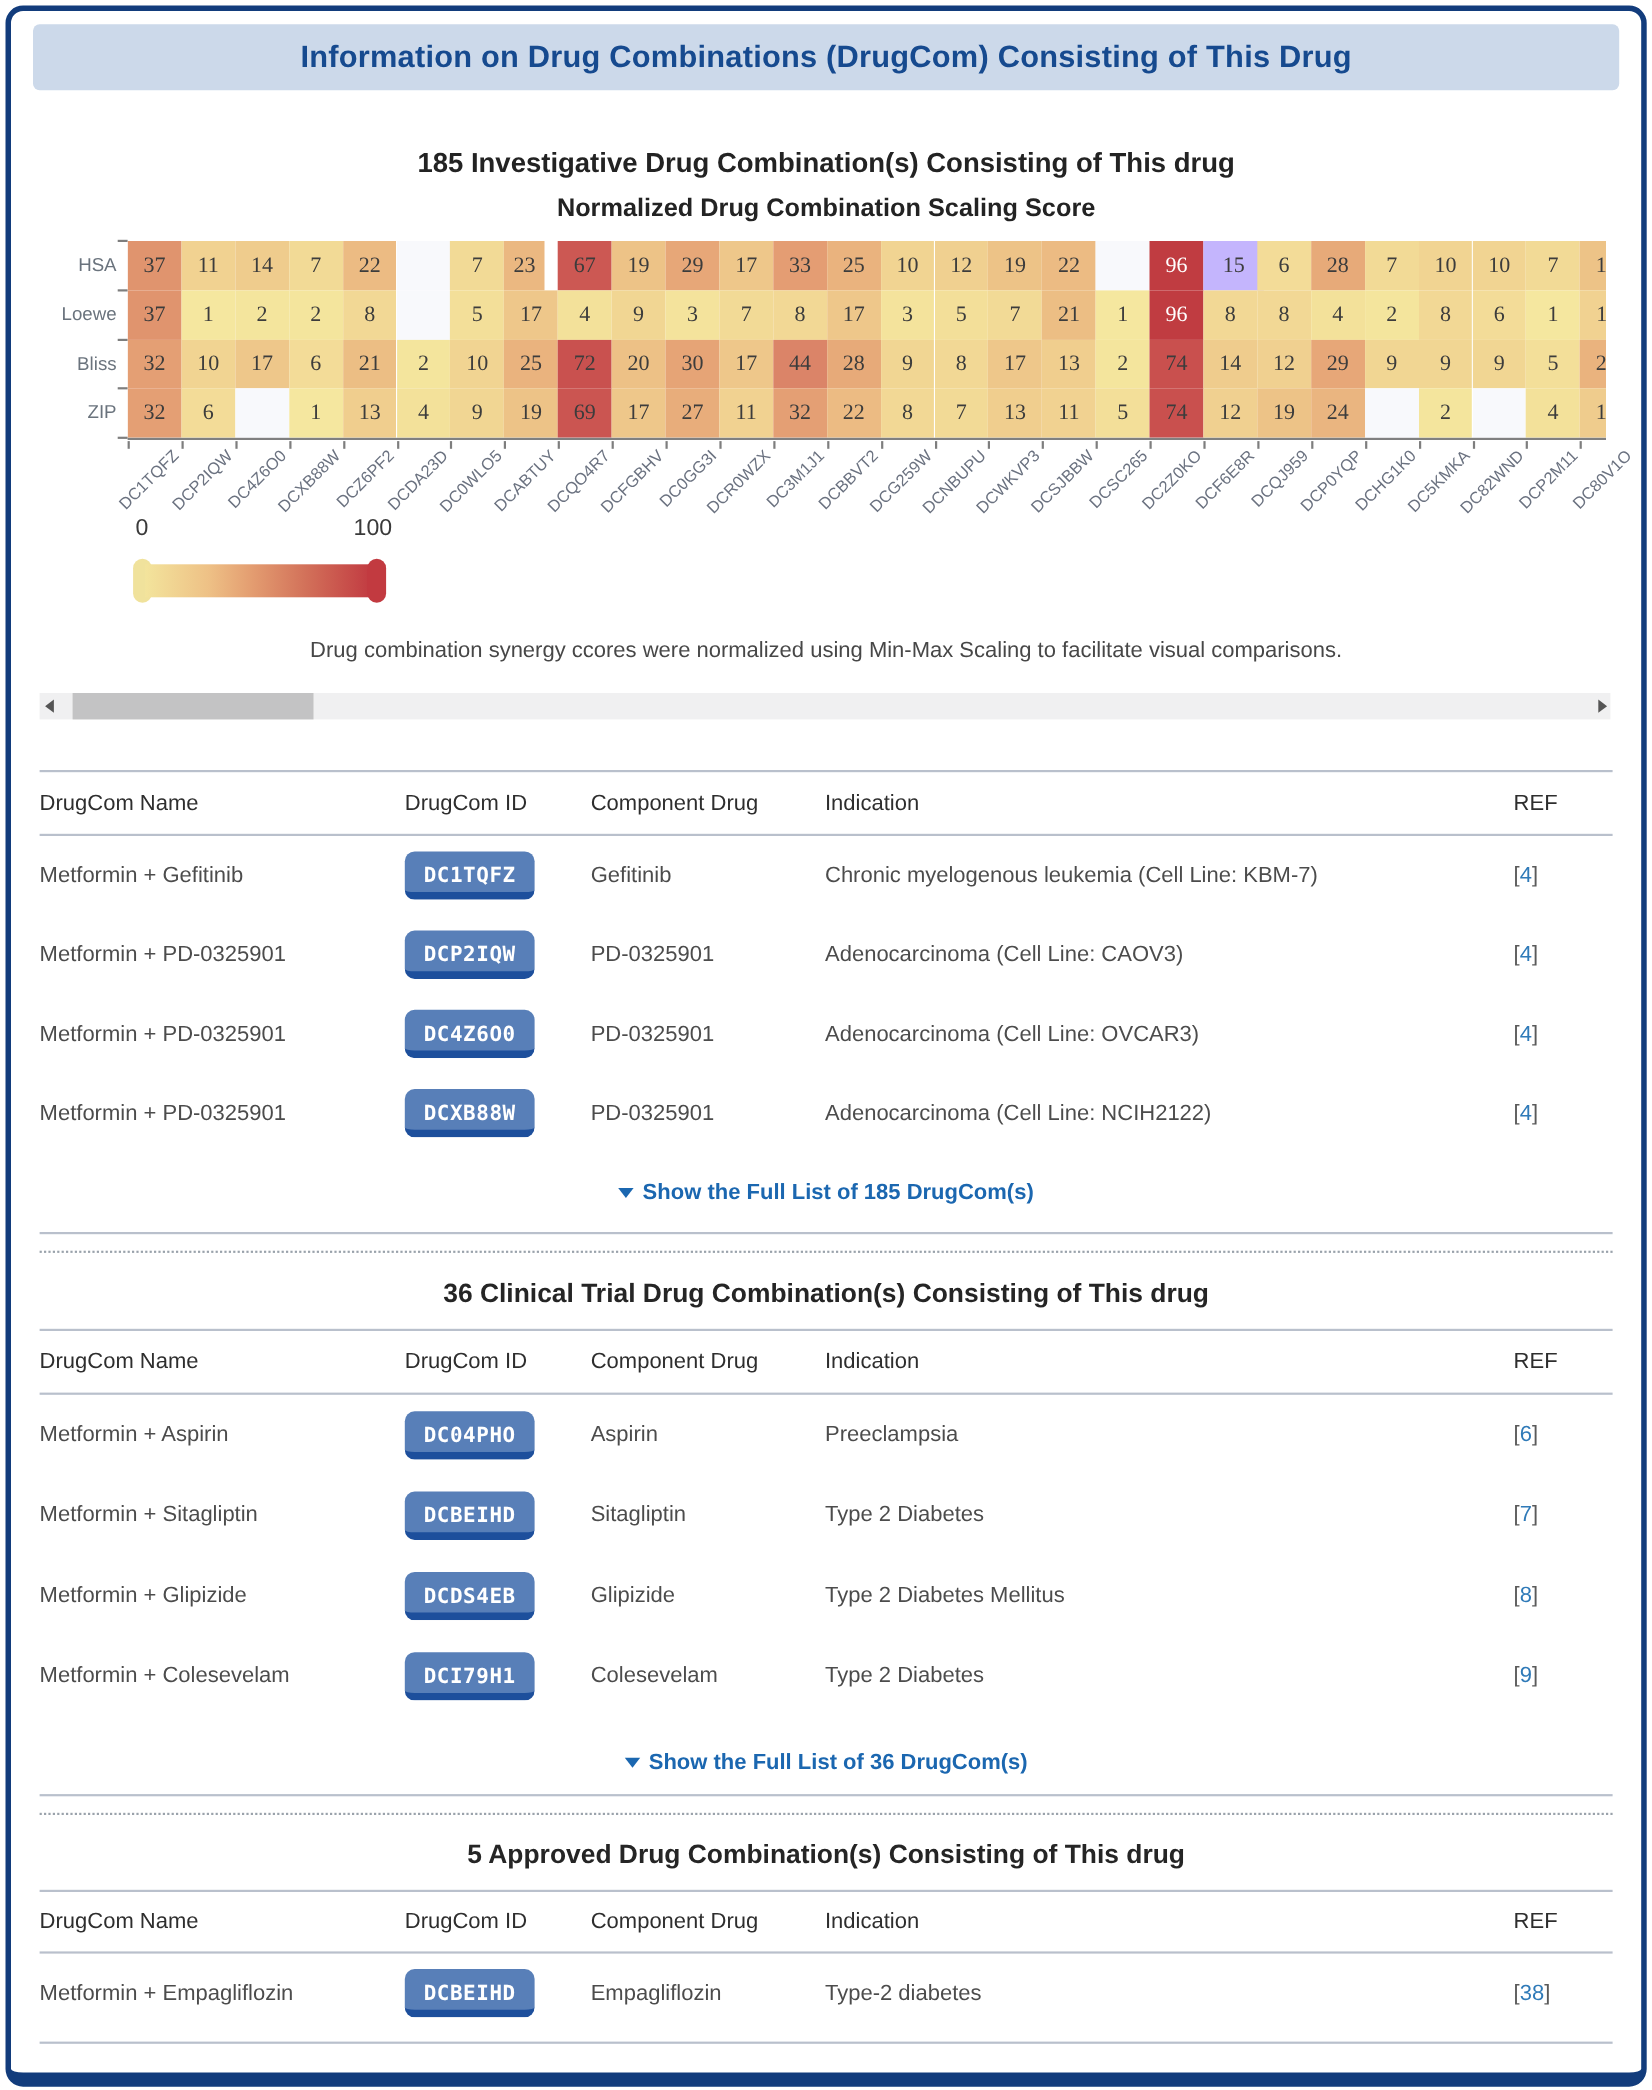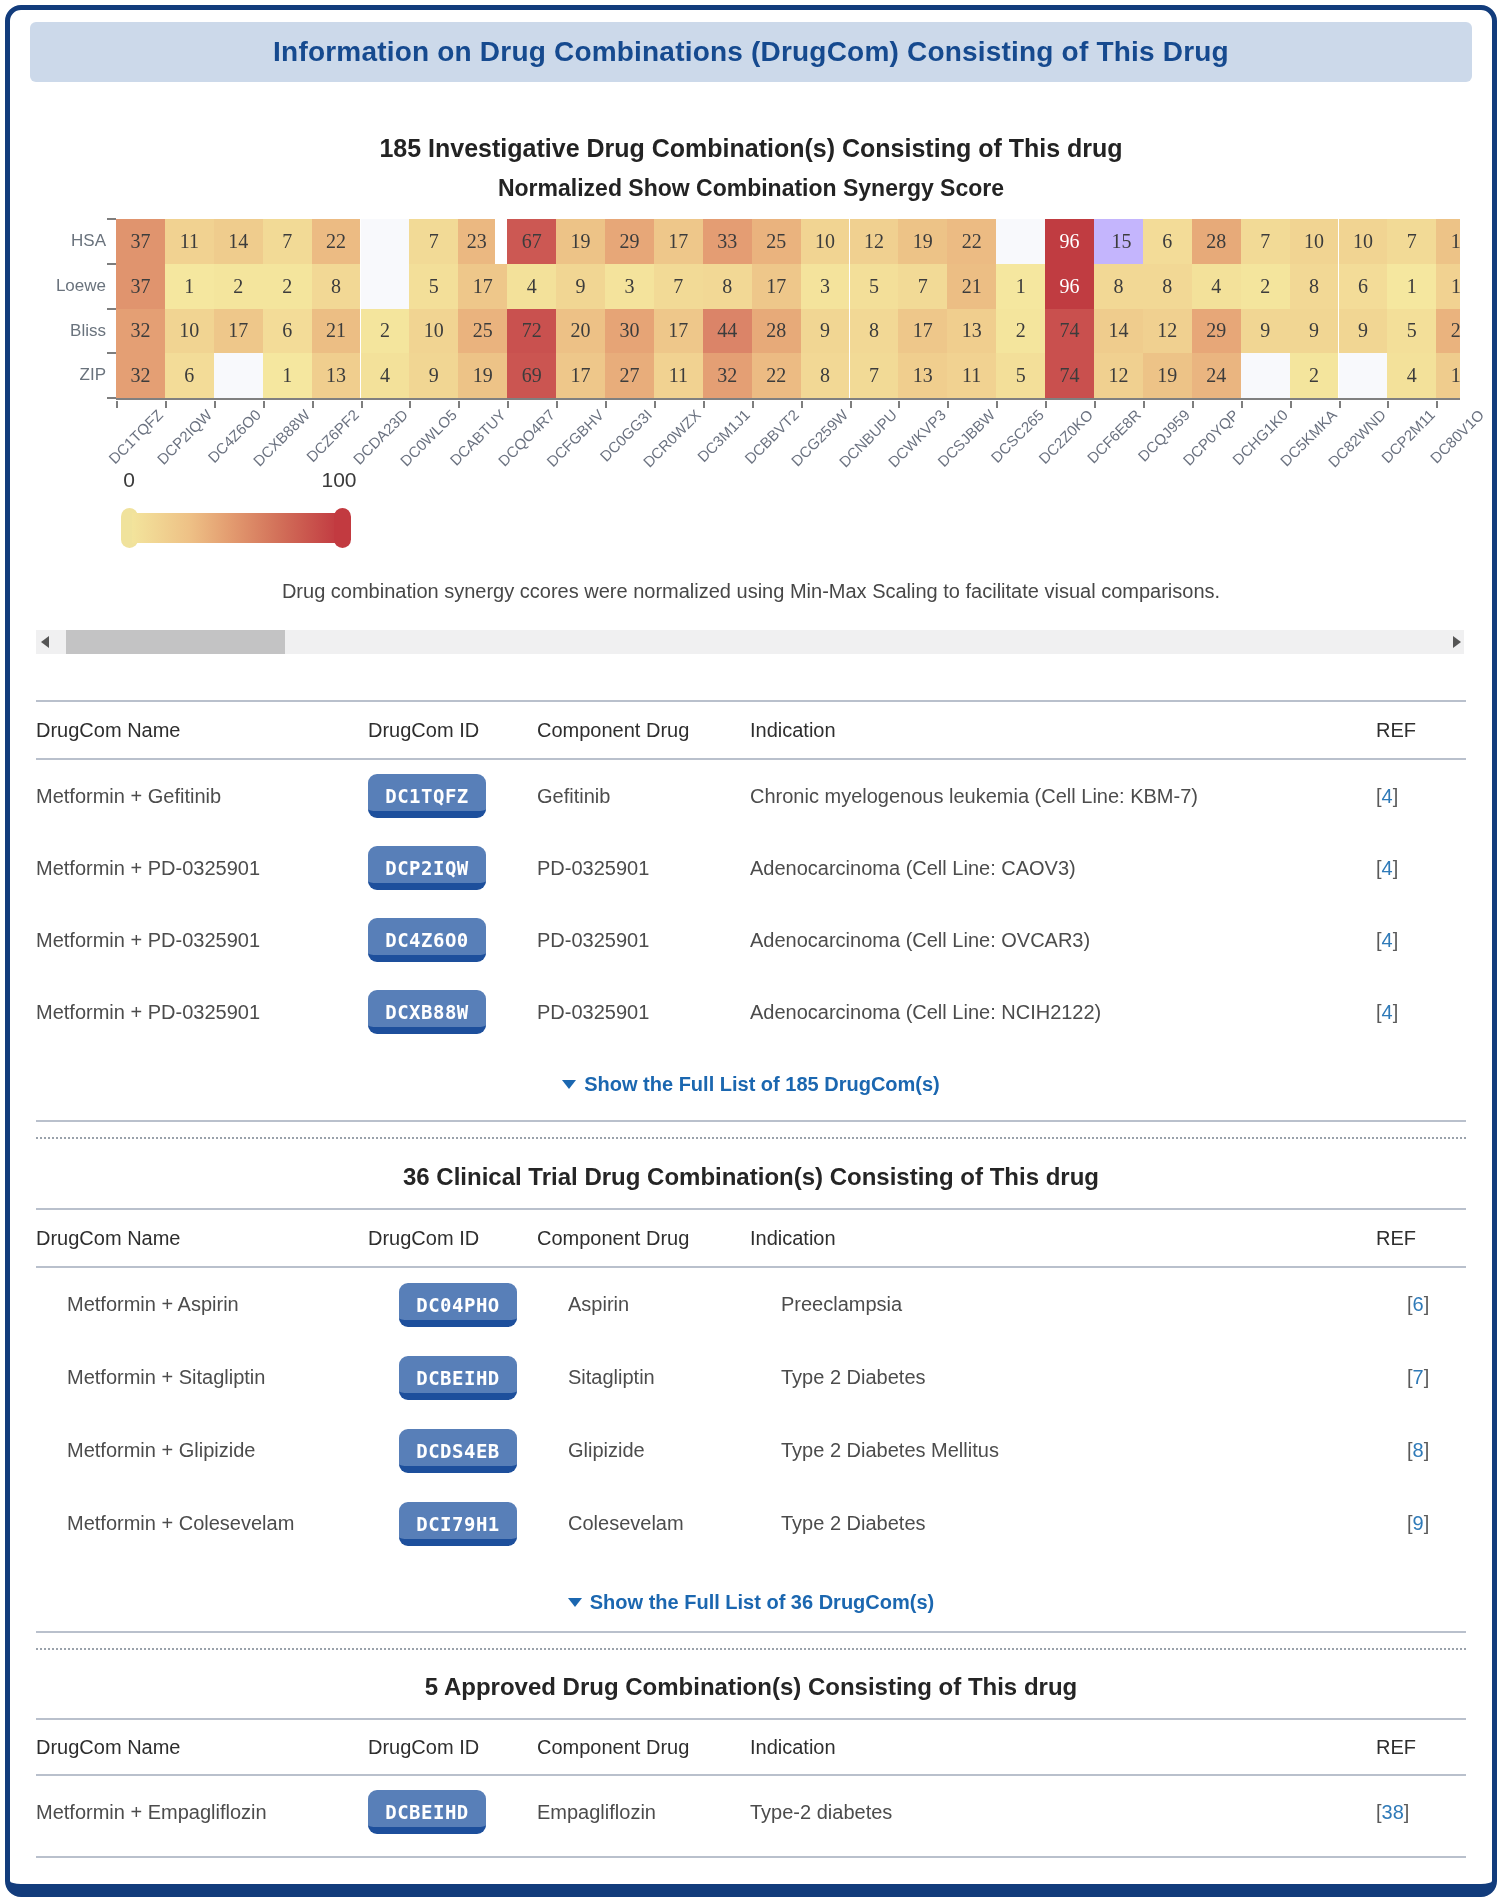--- a/index.html
+++ b/index.html
@@ -59,38 +59,38 @@
   .showlink{display:flex;align-items:center;font-size:20px;font-weight:bold;color:#1b67b0;cursor:pointer;}
   .tri{width:0;height:0;border-left:7px solid transparent;border-right:7px solid transparent;
        border-top:9px solid #1b67b0;margin-right:8px;}
   .reflink{color:#2f7ab8;cursor:pointer;}
   .refbr{color:#5a5a5a;}
   .dotted{left:36px;width:1430px;height:0;border-top:2px dotted #9aa2ab;}
   #sec1{top:700px;border-bottom:2px solid #b9c0cc;}
   #sec1 .trow{height:72px;}
   #sec1 .linkrow{height:72px;}
   #sec2{top:1146px;border-bottom:2px solid #b9c0cc;}
-  #sec2 .trow{height:73px;margin-left:31px;}
+  #sec2 .trow{height:73px;}
   #sec2 .linkrow{height:71px;padding-top:14px;box-sizing:border-box;}
   #sec3{top:1656px;border-bottom:2px solid #b9c0cc;padding-bottom:8px;}
   #sec3 .trow{height:72px;}
   #sec3 .thead{height:54px;}
 </style>
 </head>
 <body>
 
 <div id="page">
   <div id="card"></div>
 
   <div id="titlebar" class="abs">
     <span>Information on Drug Combinations (DrugCom) Consisting of This Drug</span>
   </div>
 
   <div id="h1" class="abs center-head">185 Investigative Drug Combination(s) Consisting of This drug</div>
-  <div id="h2" class="abs center-head">Normalized Show Combination Synergy Score</div>
+  <div id="h2" class="abs center-head">Normalized Drug Combination Scaling Score</div>
 
   <div id="rowlabels">
       <div class="rl" style="top: 219px; height: 44.75px; line-height: 44.75px;">HSA</div>
       <div class="rl" style="top: 263.75px; height: 44.75px; line-height: 44.75px;">Loewe</div>
       <div class="rl" style="top: 308.5px; height: 44.75px; line-height: 44.75px;">Bliss</div>
       <div class="rl" style="top: 353.25px; height: 44.75px; line-height: 44.75px;">ZIP</div>
     </div>
   <div id="ticks">
       <div class="tick-l abs" style="top: 218px;"></div>
       <div class="tick-l abs" style="top: 262.75px;"></div>

